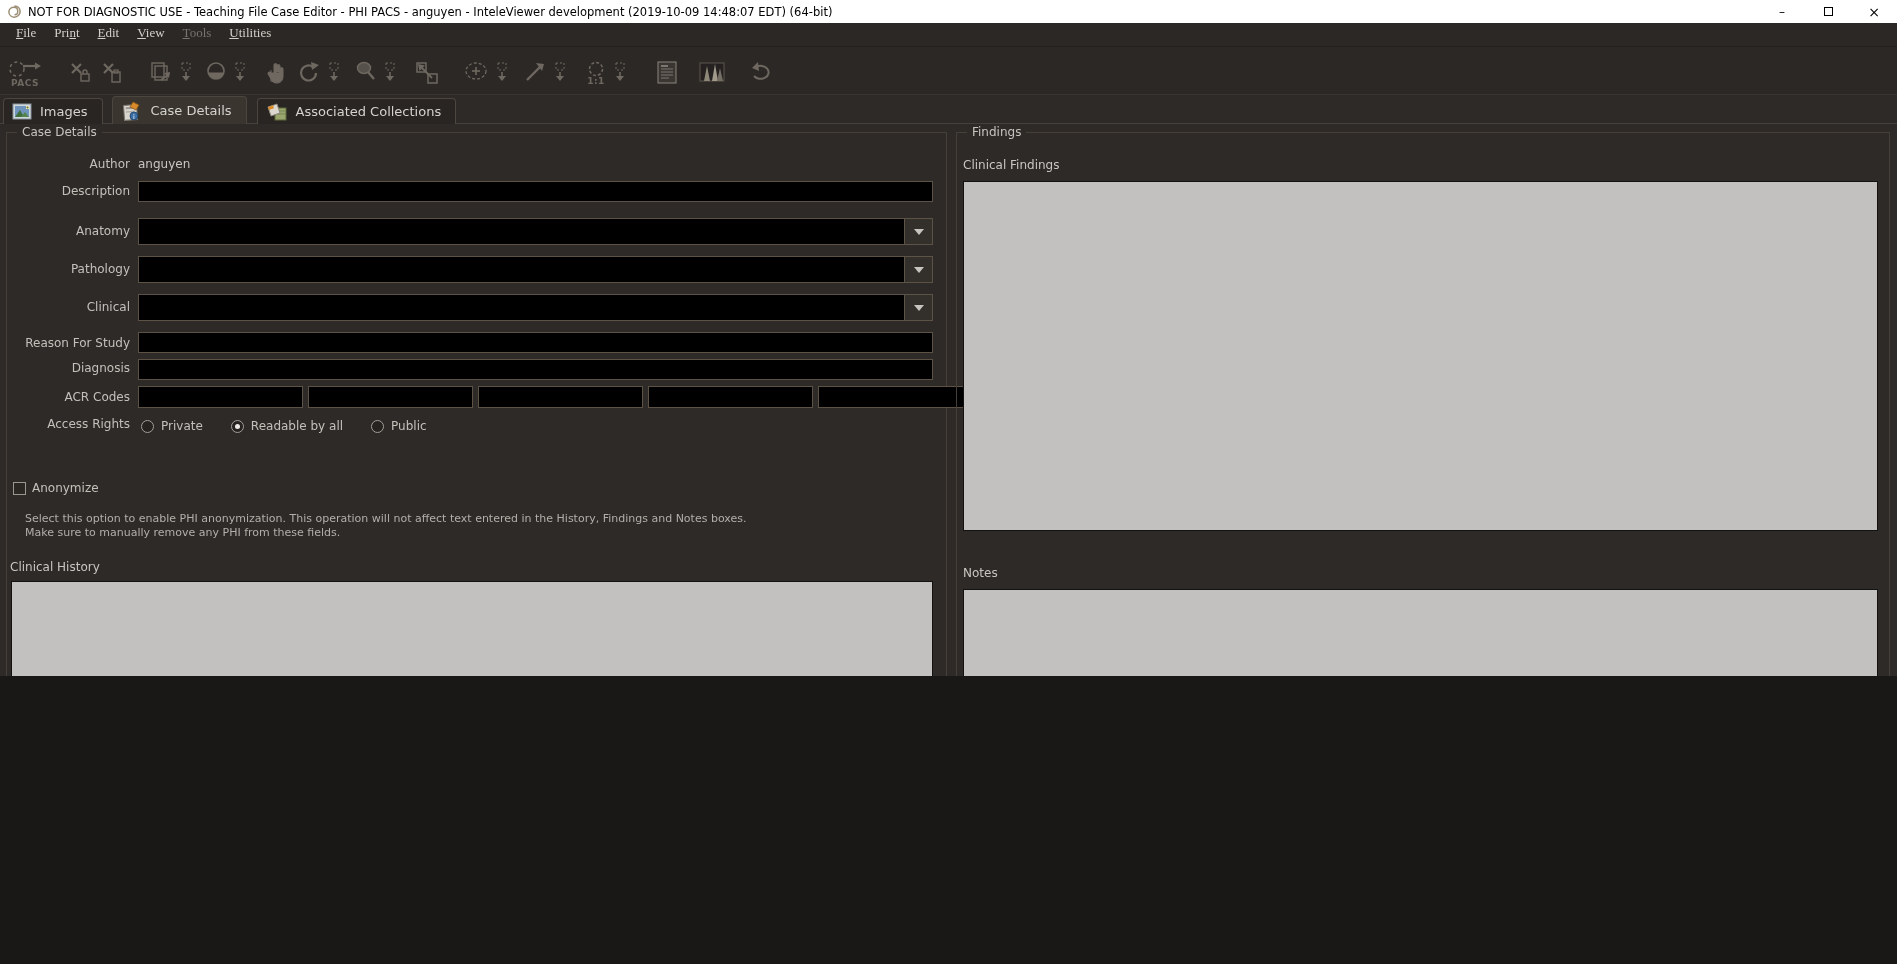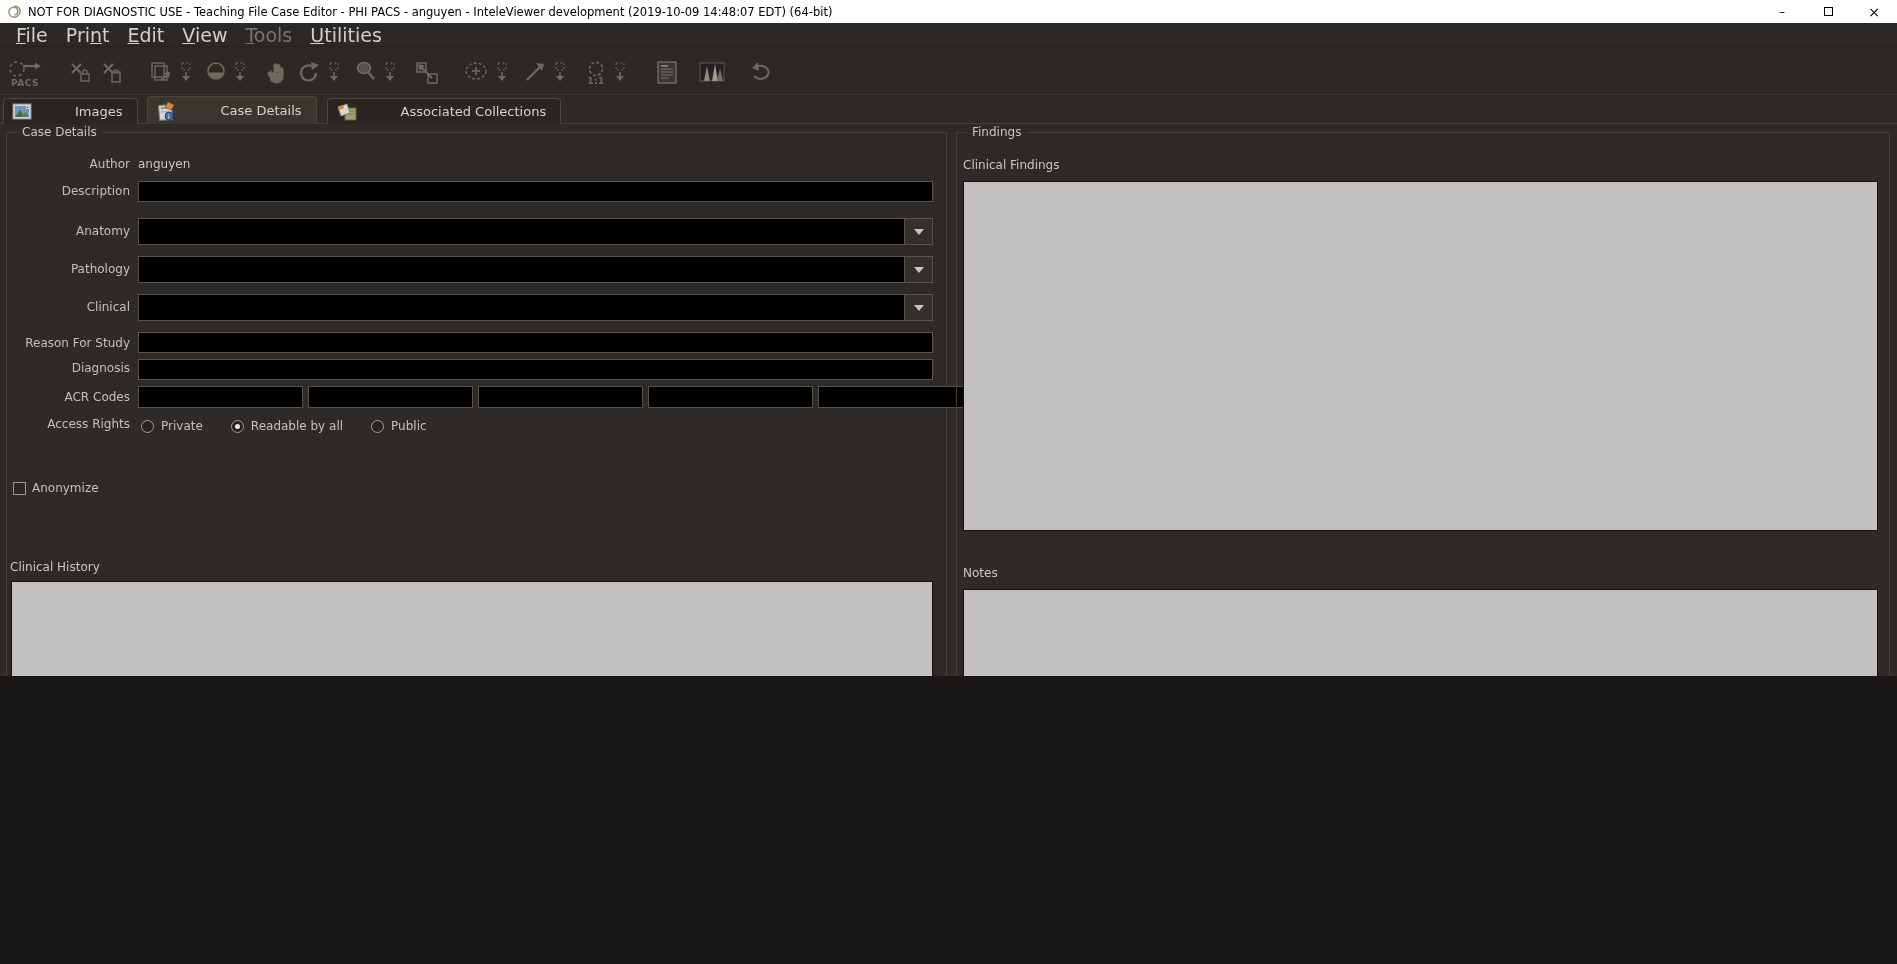--- a/index.html
+++ b/index.html
@@ -18,22 +18,22 @@
   }
   .titlebar .appicon { margin:0 6px 0 7px; width:15px; height:15px; flex:0 0 auto; }
   .titlebar .title-text { flex:1 1 auto; white-space:nowrap; overflow:hidden; }
   .win-controls { display:flex; height:23px; flex:0 0 auto; }
   .win-btn { width:46px; height:23px; display:flex; align-items:center; justify-content:center; color:#000; font-size:12px; }
   .win-btn .sq { width:9px; height:9px; border:1px solid #000; }
   .win-btn.close { font-size:14px; }
   
   .menubar {
     position:absolute; left:0; top:23px; width:100%; height:24px;
-    background:#2c2825; display:flex; align-items:center; padding-left:7px;
-    color:#d3d0cb; font-size:19px; border-bottom:1px solid #23201d;
+    background:#2c2825; display:flex; padding-left:7px;
+    color:#d3d0cb; font-size:13px; border-bottom:1px solid #23201d;font-family:Liberation Serif, serif;
   }
   .menu-item { padding:2px 9px; white-space:nowrap; }
   .menu-item .mn { text-decoration:underline; }
   .menu-item.disabled { color:#78746f; }
   
   .toolbar {
     position:absolute; left:0; top:47px; width:100%; height:48px;
     background:#2c2825; display:flex; align-items:center; padding-top:5px;
     border-bottom:1px solid #393430; overflow:hidden;
   }
@@ -42,21 +42,21 @@
   .tb .tb-label { font-size:9px; color:#6e6860; letter-spacing:.5px; line-height:9px; margin-top:-2px; font-weight:bold; }
   
   .tabbar {
     position:absolute; left:0; top:95px; width:100%; height:29px;
     display:flex; align-items:flex-end;
   }
   .tabbar::after { content:""; position:absolute; left:0; bottom:0; width:100%; height:1px; background:#46403a; }
   .tab {
     position:relative; z-index:2; height:26px; display:flex; align-items:center;
     padding:0 14px 0 8px; background:#292522; border:1px solid #4d463e; border-bottom:none;
-    border-radius:4px 4px 0 0; color:#d6d3cf; font-size:13px; white-space:nowrap;gap:35px;
+    border-radius:4px 4px 0 0; color:#d6d3cf; font-size:13px; white-space:nowrap;
   }
   .tab svg { margin-right:8px; }
   .tab.active { background:#3a352f; height:28px; }
   
   .content { position:absolute; left:0; top:124px; width:1897px; height:840px; }
   .groupbox { position:absolute; border:1px solid #453f38; }
   .groupbox > .gb-title {
     position:absolute; top:-8px; left:10px; background:#2e2a27; padding:0 5px;
     color:#c7c4bf; font-size:12px; white-space:nowrap;
   }
@@ -382,20 +382,21 @@
       </span>
       <span class="radio-opt">
         <span class="radio"></span>
         <span>Public</span>
       </span>
     </div>
 
     <span class="checkbox" style="left:13px; top:358px;"></span>
     <span class="fvalue" style="left:32px; top:357px; color:#c3c0bb;">Anonymize</span>
 
+    <div class="helptext" style="left:25px; top:388px; width:744px;">Select this option to enable PHI anonymization. This operation will not affect text entered in the History, Findings and Notes boxes. Make sure to manually remove any PHI from these fields.</div>
 
     <span class="fvalue" style="left:10px; top:436px;">Clinical History</span>
     <textarea class="bigtext" style="left: 11px; top: 457px; width: 922px; height: 352px;"></textarea>
 
     <div class="groupbox" style="left:956px; top:8px; width:934px; height:813px;">
       <span class="gb-title">Findings</span>
     </div>
 
     <span class="fvalue" style="left:963px; top:34px;">Clinical Findings</span>
     <textarea class="bigtext" style="left: 963px; top: 57px; width: 915px; height: 350px;"></textarea>

